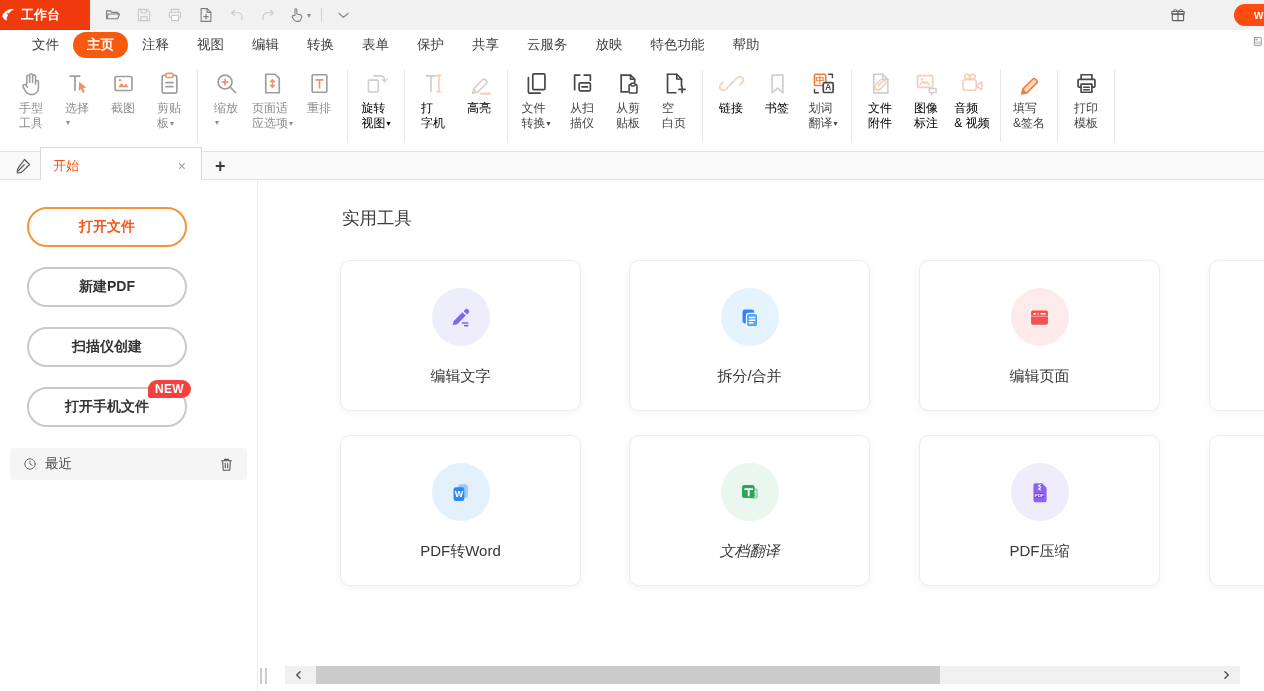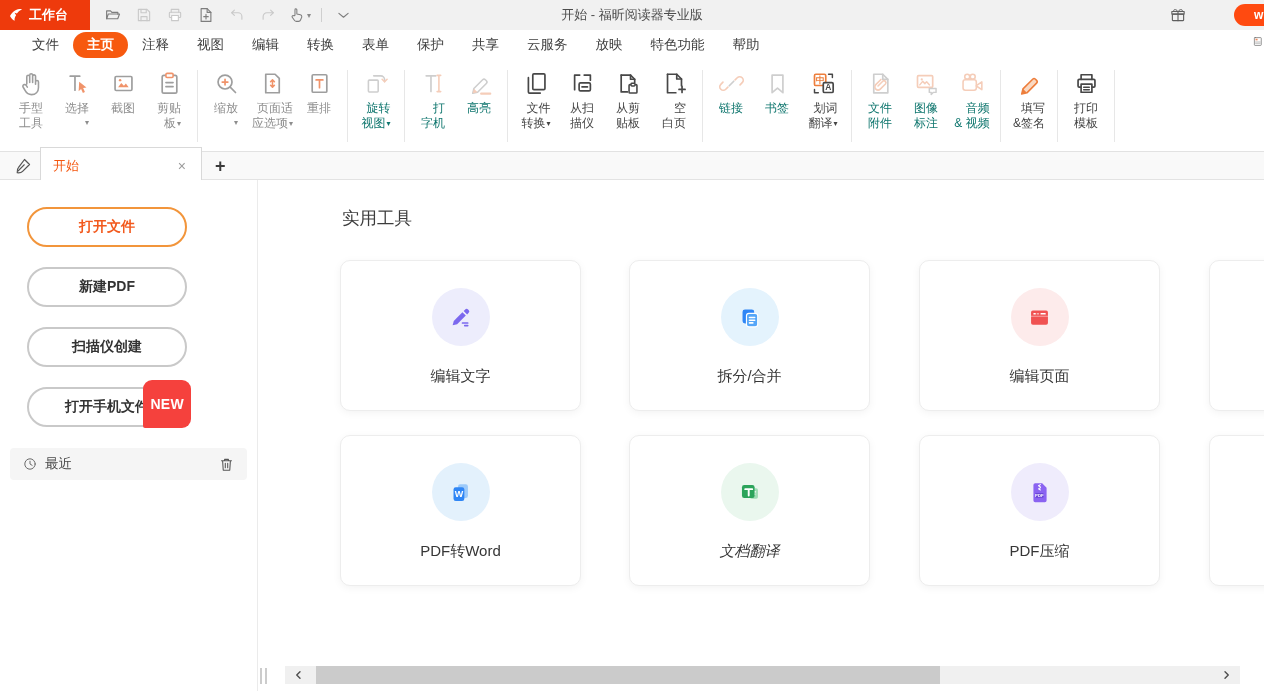--- a/index.html
+++ b/index.html
@@ -1,48 +1,48 @@
 <!DOCTYPE html>
 <html><head>
 <meta charset="utf-8">
 <style>
 *{margin:0;padding:0;box-sizing:border-box}
 html,body{width:1264px;height:691px;overflow:hidden;background:#fff;font-family:"Liberation Sans","DejaVu Sans",sans-serif;position:relative}
 .titlebar{position:absolute;left:0;top:0;width:1264px;height:30px;background:#f1f1f1;display:flex;align-items:center}
-.logo-btn{width:90px;height:30px;background:#ee3a0c;color:#fff;display:flex;align-items:center;gap:5px;padding-left:8px;font-size:13px;font-weight:bold;flex:none}
+.logo-btn{width:90px;height:30px;background:#ee3a0c;color:#fff;display:flex;align-items:center;gap:5px;font-size:13px;font-weight:bold;flex:none}
 .qat{display:flex;align-items:center;margin-left:12px;gap:9px}
 .qat-btn{height:24px;min-width:22px;display:flex;align-items:center;justify-content:center}
 .qcaret{font-size:8px;color:#8a8a8a;margin-left:1px}
 .qat-sep{width:1px;height:14px;background:#cfcfcf;margin:0 1px}
 .win-title{position:absolute;left:50%;top:0;transform:translateX(-50%);height:30px;line-height:30px;font-size:13px;color:#4c4c4c;white-space:nowrap}
 .gift-btn{position:absolute;left:1166px;top:3px;width:24px;height:24px;display:flex;align-items:center;justify-content:center}
 .promo-pill{position:absolute;left:1234px;top:4px;width:60px;height:22px;border-radius:11px;background:#ff4a10;color:#fff;font-size:12px;font-weight:bold;line-height:22px;padding-left:20px}
 .menubar{position:absolute;left:0;top:30px;width:1264px;height:30px;background:#fff;display:flex;align-items:center;padding-left:18px}
 .menu-item{font-size:13.5px;color:#3e3e3e;padding:4px 14px;border-radius:13px;white-space:nowrap}
 .menu-item.active{background:#f7590f;color:#fff;font-weight:bold}
 .menu-edge{position:absolute;left:1253px;top:34px;width:11px;height:22px;overflow:hidden}
 .ribbon{position:absolute;left:0;top:60px;width:1264px;height:92px;background:#fff;border-bottom:1px solid #e2e2e2;display:flex;align-items:flex-start;padding:7px 0 0 8px}
 .tool{min-width:46px;padding:0 3px;display:flex;flex-direction:column;align-items:center;flex:none}
 .tool-icon{height:33px;display:flex;align-items:center;justify-content:center}
-.tool-label{margin-top:1px;text-align:right;font-size:12px;line-height:15px;white-space:nowrap}
+.tool-label{margin-top:1px;text-align:left;font-size:12px;line-height:15px;white-space:nowrap}
 .tool.normal .tool-label{color:#8d8d8d}
 .tool.dark .tool-label{color:#454545}
-.tool.disabled .tool-label{color:#0f766e}
+.tool.disabled .tool-label{color:#000000}
 .dd{font-size:8px;display:inline-block;margin-left:1px;transform:translateY(-1px)}
 .rb-sep{width:1px;height:72px;background:#e7e7e7;margin:3px 5px 0;flex:none}
 .tabbar{position:absolute;left:0;top:152px;width:1264px;height:28px;background:#f9f9f9;border-bottom:1px solid #e3e3e3;display:flex;align-items:center}
 .quill{margin-left:11px;width:24px;height:24px;display:flex;align-items:center;justify-content:center}
 .tab{margin-left:5px;width:162px;height:37px;background:#fff;border:1px solid #d9d9d9;display:flex;align-items:center;padding:0 15px 0 12px}
 .tab-label{font-size:13px;color:#f4560f;flex:1}
 .tab-close{font-size:14px;color:#9b9b9b;line-height:1}
 .tab-plus{margin-left:13px;font-size:18px;font-weight:bold;color:#3a3a3a;line-height:1}
 .sidebar{position:absolute;left:0;top:180px;width:258px;bottom:0;background:#fff;border-right:1px solid #ebebeb}
 .side-btn{position:absolute;left:27px;width:160px;height:40px;border:2px solid #c9c9c9;border-radius:21px;background:#fff;display:flex;align-items:center;justify-content:center;font-size:14px;font-weight:bold;color:#333}
 .side-btn.primary{border-color:#f2953b;color:#f2591d}
-.badge{position:absolute;top:-9px;right:-6px;background:#f5413d;color:#fff;font-size:14px;font-weight:bold;padding:16px 7px;border-radius:9px 9px 9px 2px;letter-spacing:.3px}
+.badge{position:absolute;top:-9px;right:-6px;background:#f5413d;color:#fff;font-size:12px;font-weight:bold;padding:2px 7px;border-radius:9px 9px 9px 2px;letter-spacing:.3px}
 .recent{position:absolute;left:10px;top:268px;width:237px;height:32px;background:#f5f5f5;border-radius:4px;display:flex;align-items:center;padding:0 12px}
 .recent-label{font-size:13.5px;color:#4a4a4a;margin-left:7px;flex:1}
 .content{position:absolute;left:258px;top:180px;right:0;bottom:0;background:#fff;overflow:hidden}
 .section-heading{position:absolute;left:84px;top:26px;font-size:17.5px;font-weight:500;color:#3c3c3c}
 .card{position:absolute;width:241px;height:151px;background:#fff;border:1px solid #ededed;border-radius:10px;box-shadow:0 2px 8px rgba(0,0,0,.05)}
 .circle{position:absolute;left:50%;transform:translateX(-50%);top:27px;width:58px;height:58px;border-radius:50%;display:flex;align-items:center;justify-content:center}
 .card-label{position:absolute;left:0;right:0;top:106px;text-align:center;font-size:15px;color:#363636}
 .hscroll{position:absolute;left:0;right:0;bottom:0;height:31px}
 .splitter{position:absolute;left:2px;top:8px;display:flex;gap:3px}
 .splitter span{width:2px;height:16px;background:#ccc}
@@ -109,21 +109,20 @@
         </svg>
         <span class="qcaret">▾</span>
       </div>
       <div class="qat-sep"></div>
       <div class="qat-btn">
         <svg viewBox="0 0 24 24" width="17" height="17" fill="none" stroke-linecap="round" stroke-linejoin="round">
           <path d="M5.5 9l6.5 5.5L18.5 9" stroke="#7d7d7d" stroke-width="1.6"></path>
         </svg>
       </div>
     </div>
-  <div class="win-title">开始 - 福昕阅读器专业版</div>
   <div class="gift-btn">
     <span style="display:flex">
         <svg viewBox="0 0 24 24" width="18" height="18" fill="none" stroke-linecap="round" stroke-linejoin="round">
           <rect x="4.5" y="10.8" width="15" height="8.7" rx="0.8" stroke="#5f5f5f" stroke-width="1.5"></rect>
           <path d="M3.8 7.3h16.4v3.5H3.8zM12 7.3v12.2" stroke="#5f5f5f" stroke-width="1.5"></path>
           <path d="M12 7.3C10.2 4 5.9 4.2 6.3 6.1 6.7 8 10.2 7.3 12 7.3zM12 7.3c1.8-3.3 6.1-3.1 5.7-1.2C17.3 8 13.8 7.3 12 7.3z" stroke="#5f5f5f" stroke-width="1.3"></path>
         </svg>
       </span>
   </div>
   <div class="promo-pill">

